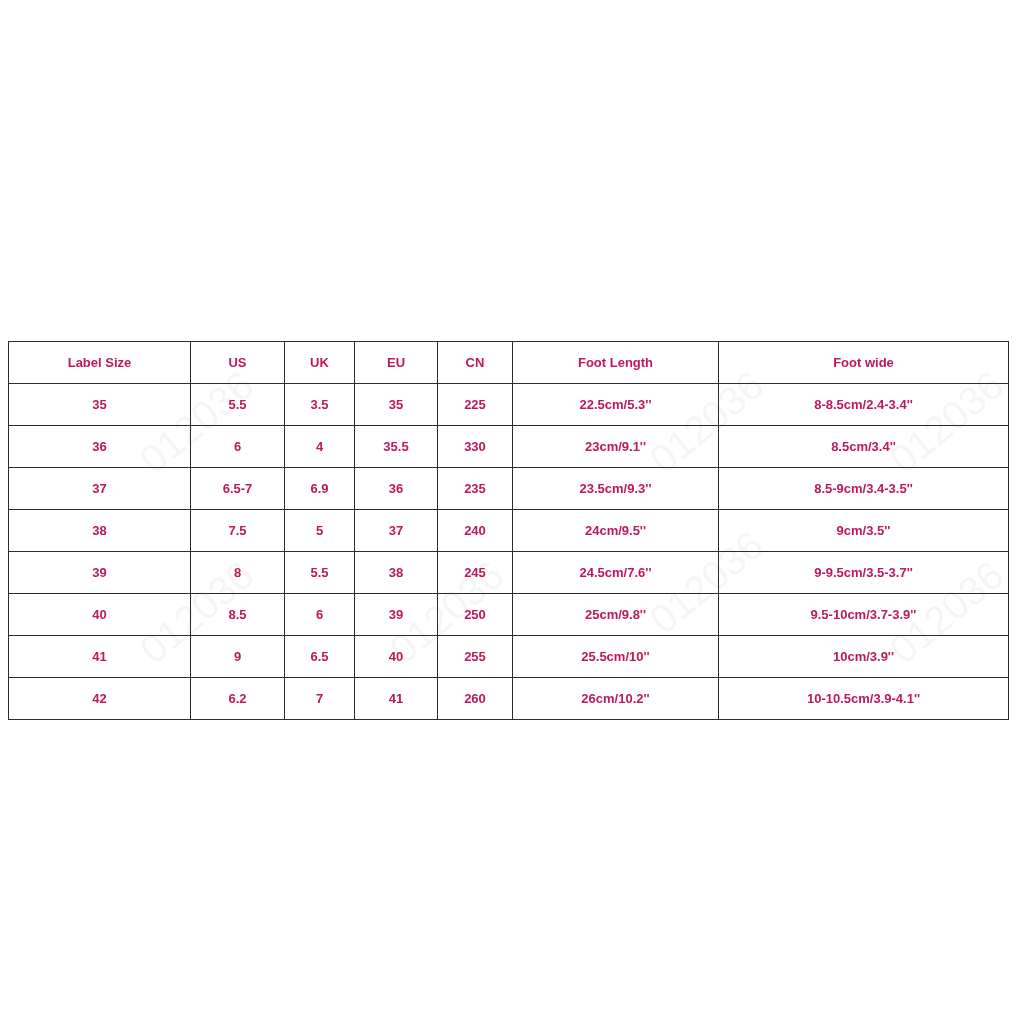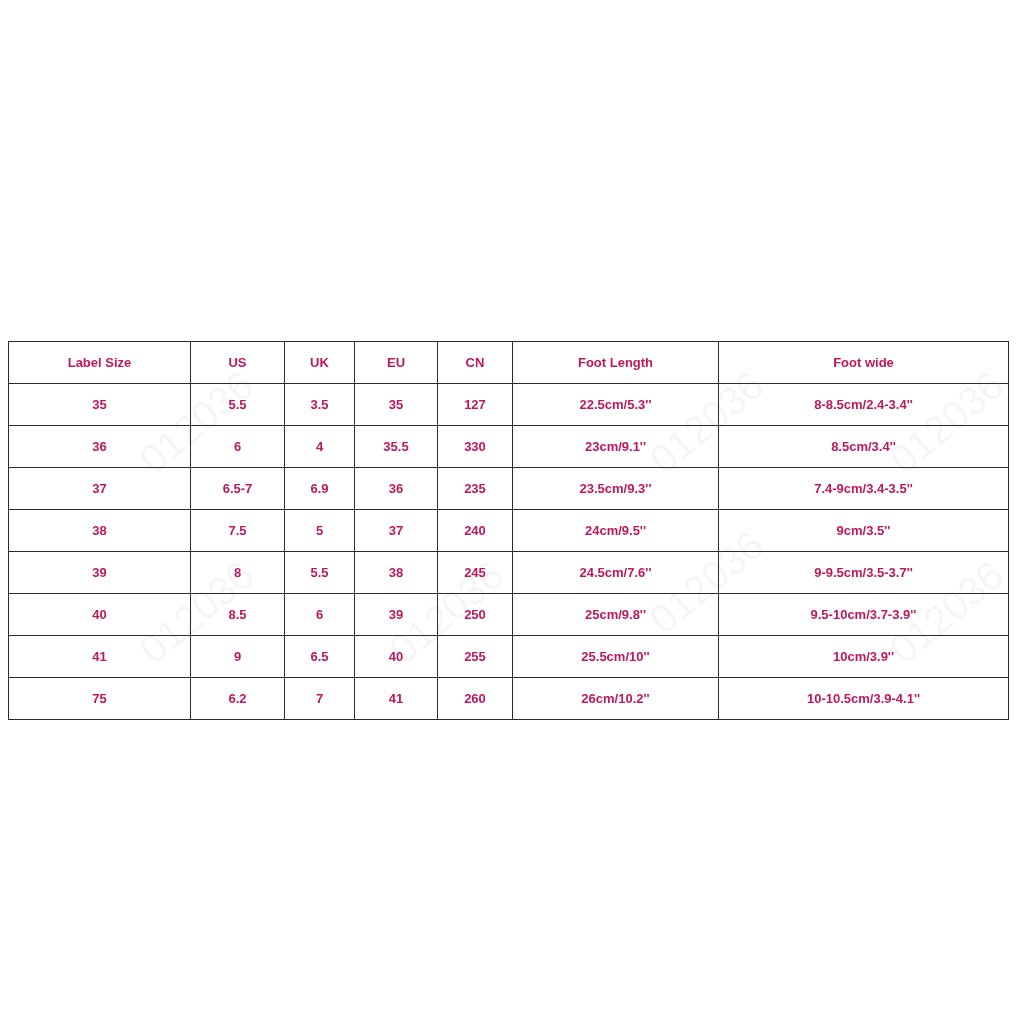--- a/index.html
+++ b/index.html
@@ -81,41 +81,41 @@
         <th>Foot Length</th>
         <th>Foot wide</th>
       </tr>
     </thead>
     <tbody>
       <tr>
         <td>35</td>
         <td>5.5</td>
         <td>3.5</td>
         <td>35</td>
-        <td>127</td>
+        <td>225</td>
         <td>22.5cm/5.3''</td>
         <td>8-8.5cm/2.4-3.4''</td>
       </tr>
       <tr>
         <td>36</td>
         <td>6</td>
         <td>4</td>
         <td>35.5</td>
         <td>330</td>
         <td>23cm/9.1''</td>
         <td>8.5cm/3.4''</td>
       </tr>
       <tr>
         <td>37</td>
         <td>6.5-7</td>
         <td>6.9</td>
         <td>36</td>
         <td>235</td>
         <td>23.5cm/9.3''</td>
-        <td>7.4-9cm/3.4-3.5''</td>
+        <td>8.5-9cm/3.4-3.5''</td>
       </tr>
       <tr>
         <td>38</td>
         <td>7.5</td>
         <td>5</td>
         <td>37</td>
         <td>240</td>
         <td>24cm/9.5''</td>
         <td>9cm/3.5''</td>
       </tr>
@@ -140,21 +140,21 @@
       <tr>
         <td>41</td>
         <td>9</td>
         <td>6.5</td>
         <td>40</td>
         <td>255</td>
         <td>25.5cm/10''</td>
         <td>10cm/3.9''</td>
       </tr>
       <tr>
-        <td>75</td>
+        <td>42</td>
         <td>6.2</td>
         <td>7</td>
         <td>41</td>
         <td>260</td>
         <td>26cm/10.2''</td>
         <td>10-10.5cm/3.9-4.1''</td>
       </tr>
     </tbody>
   </table>
 </div>

